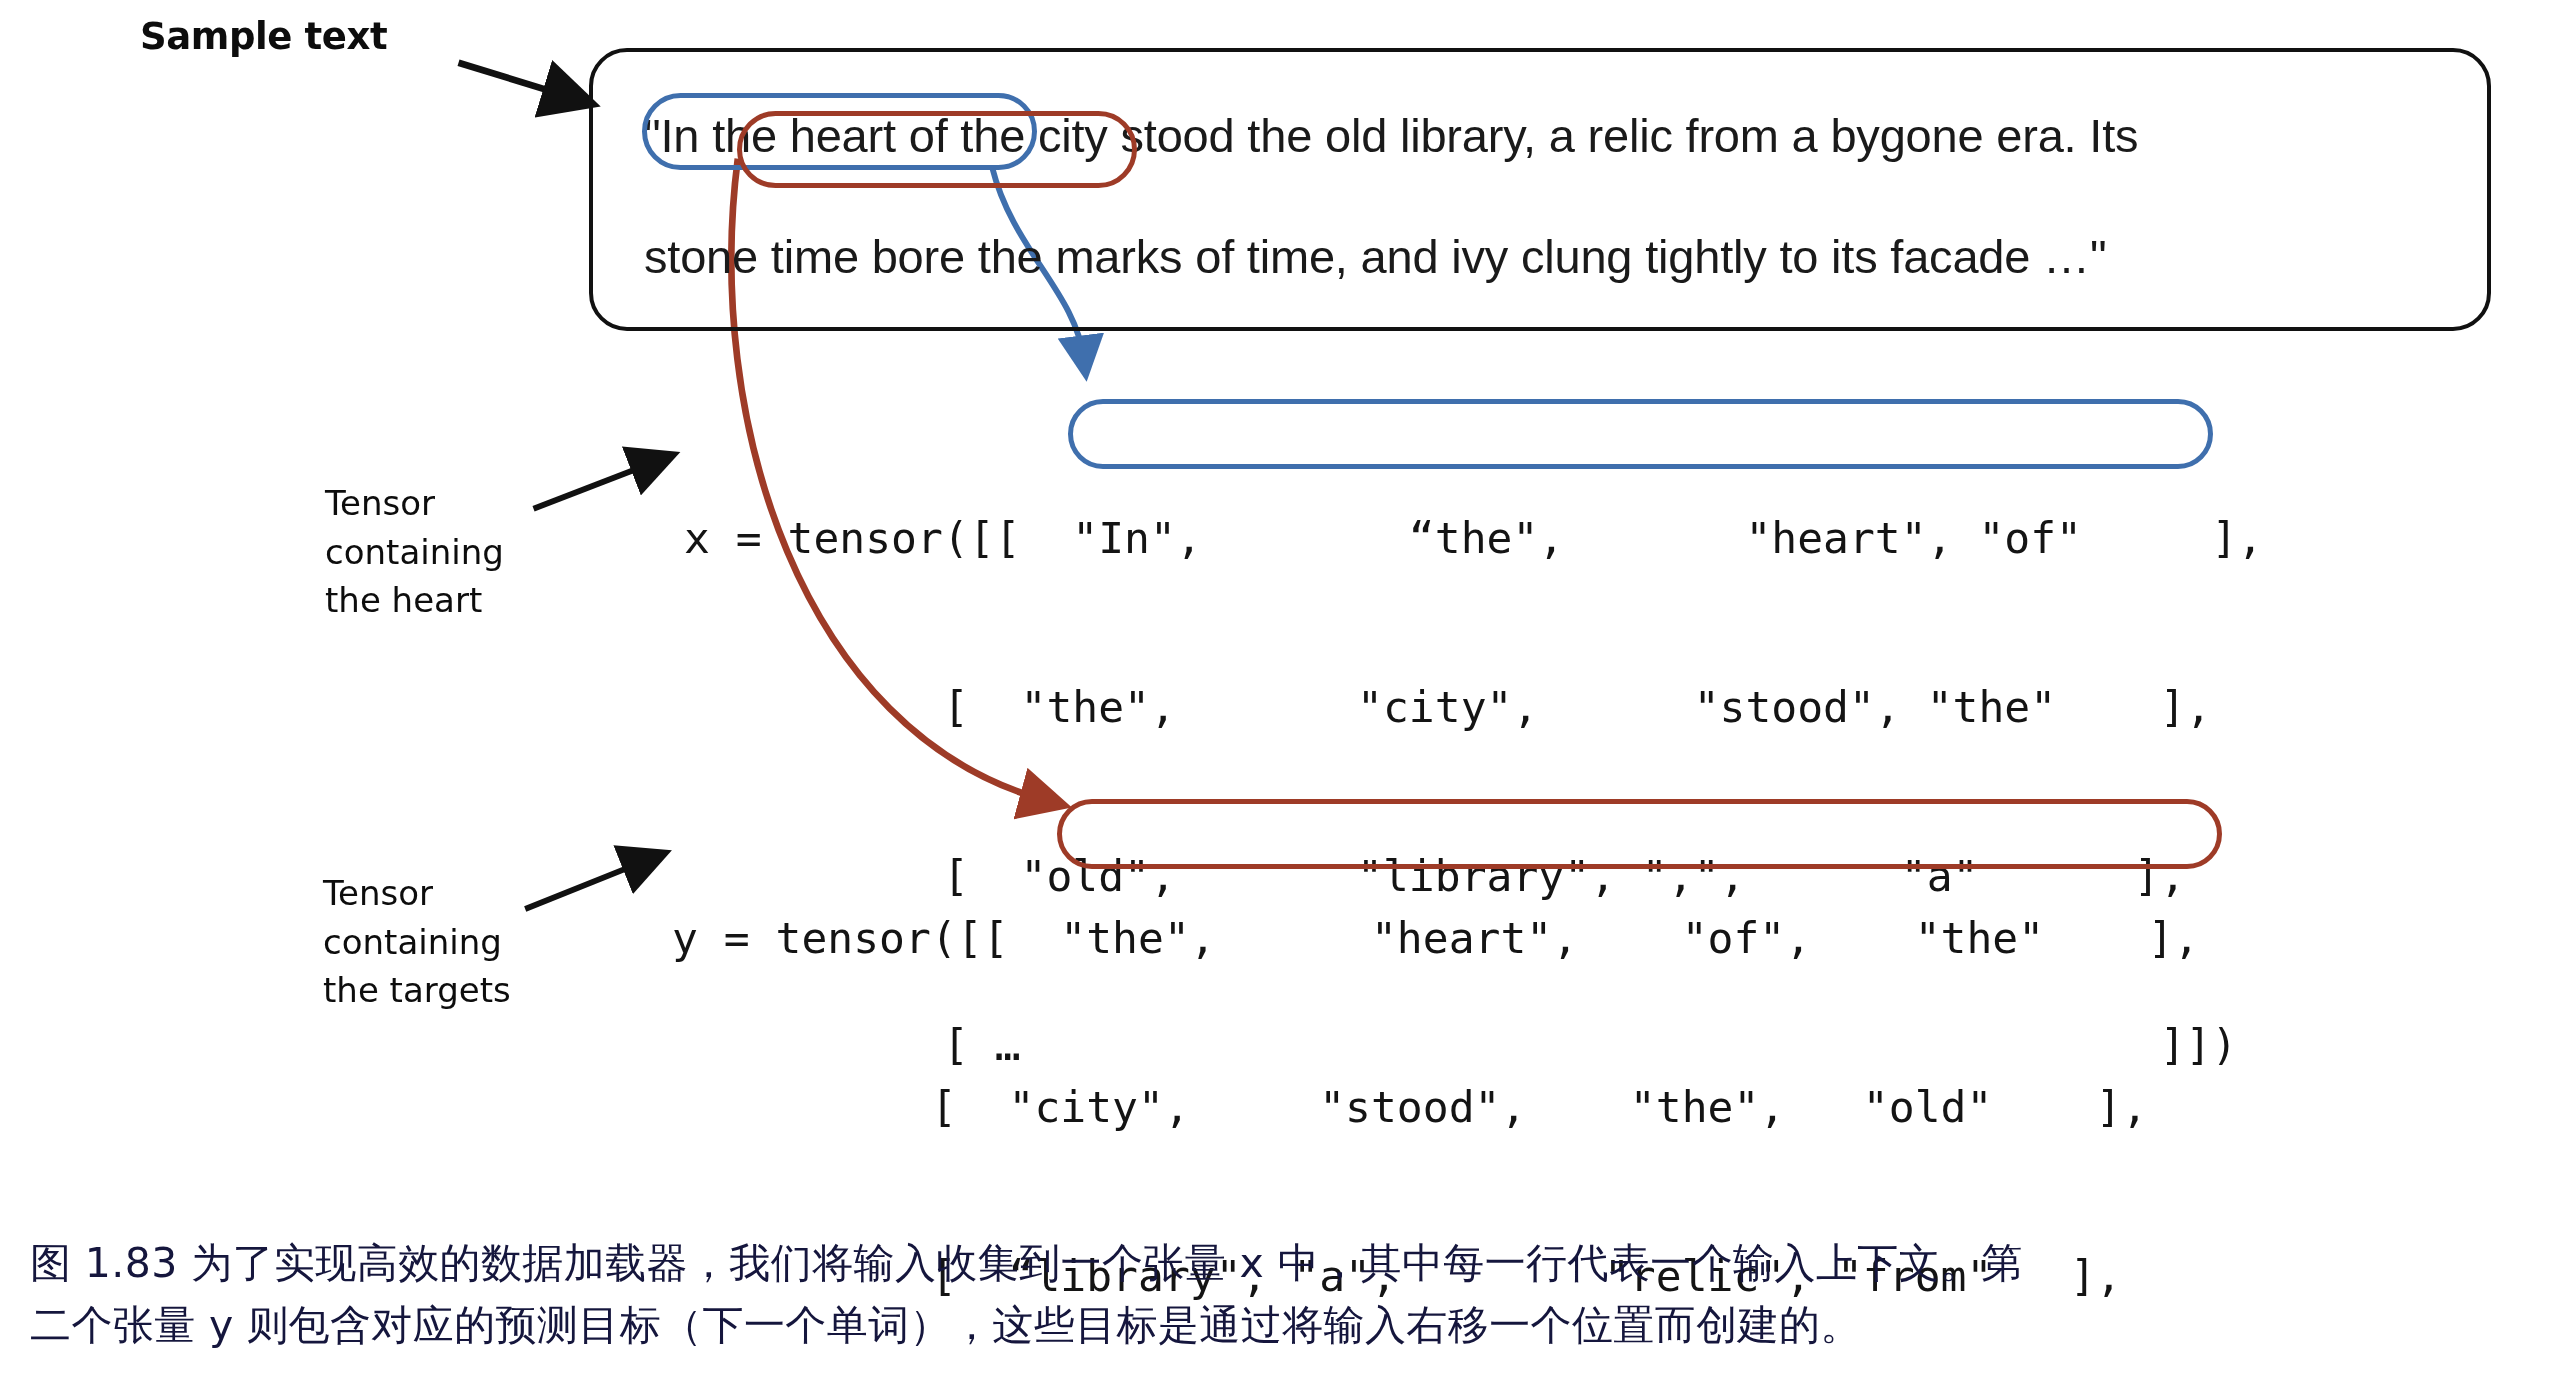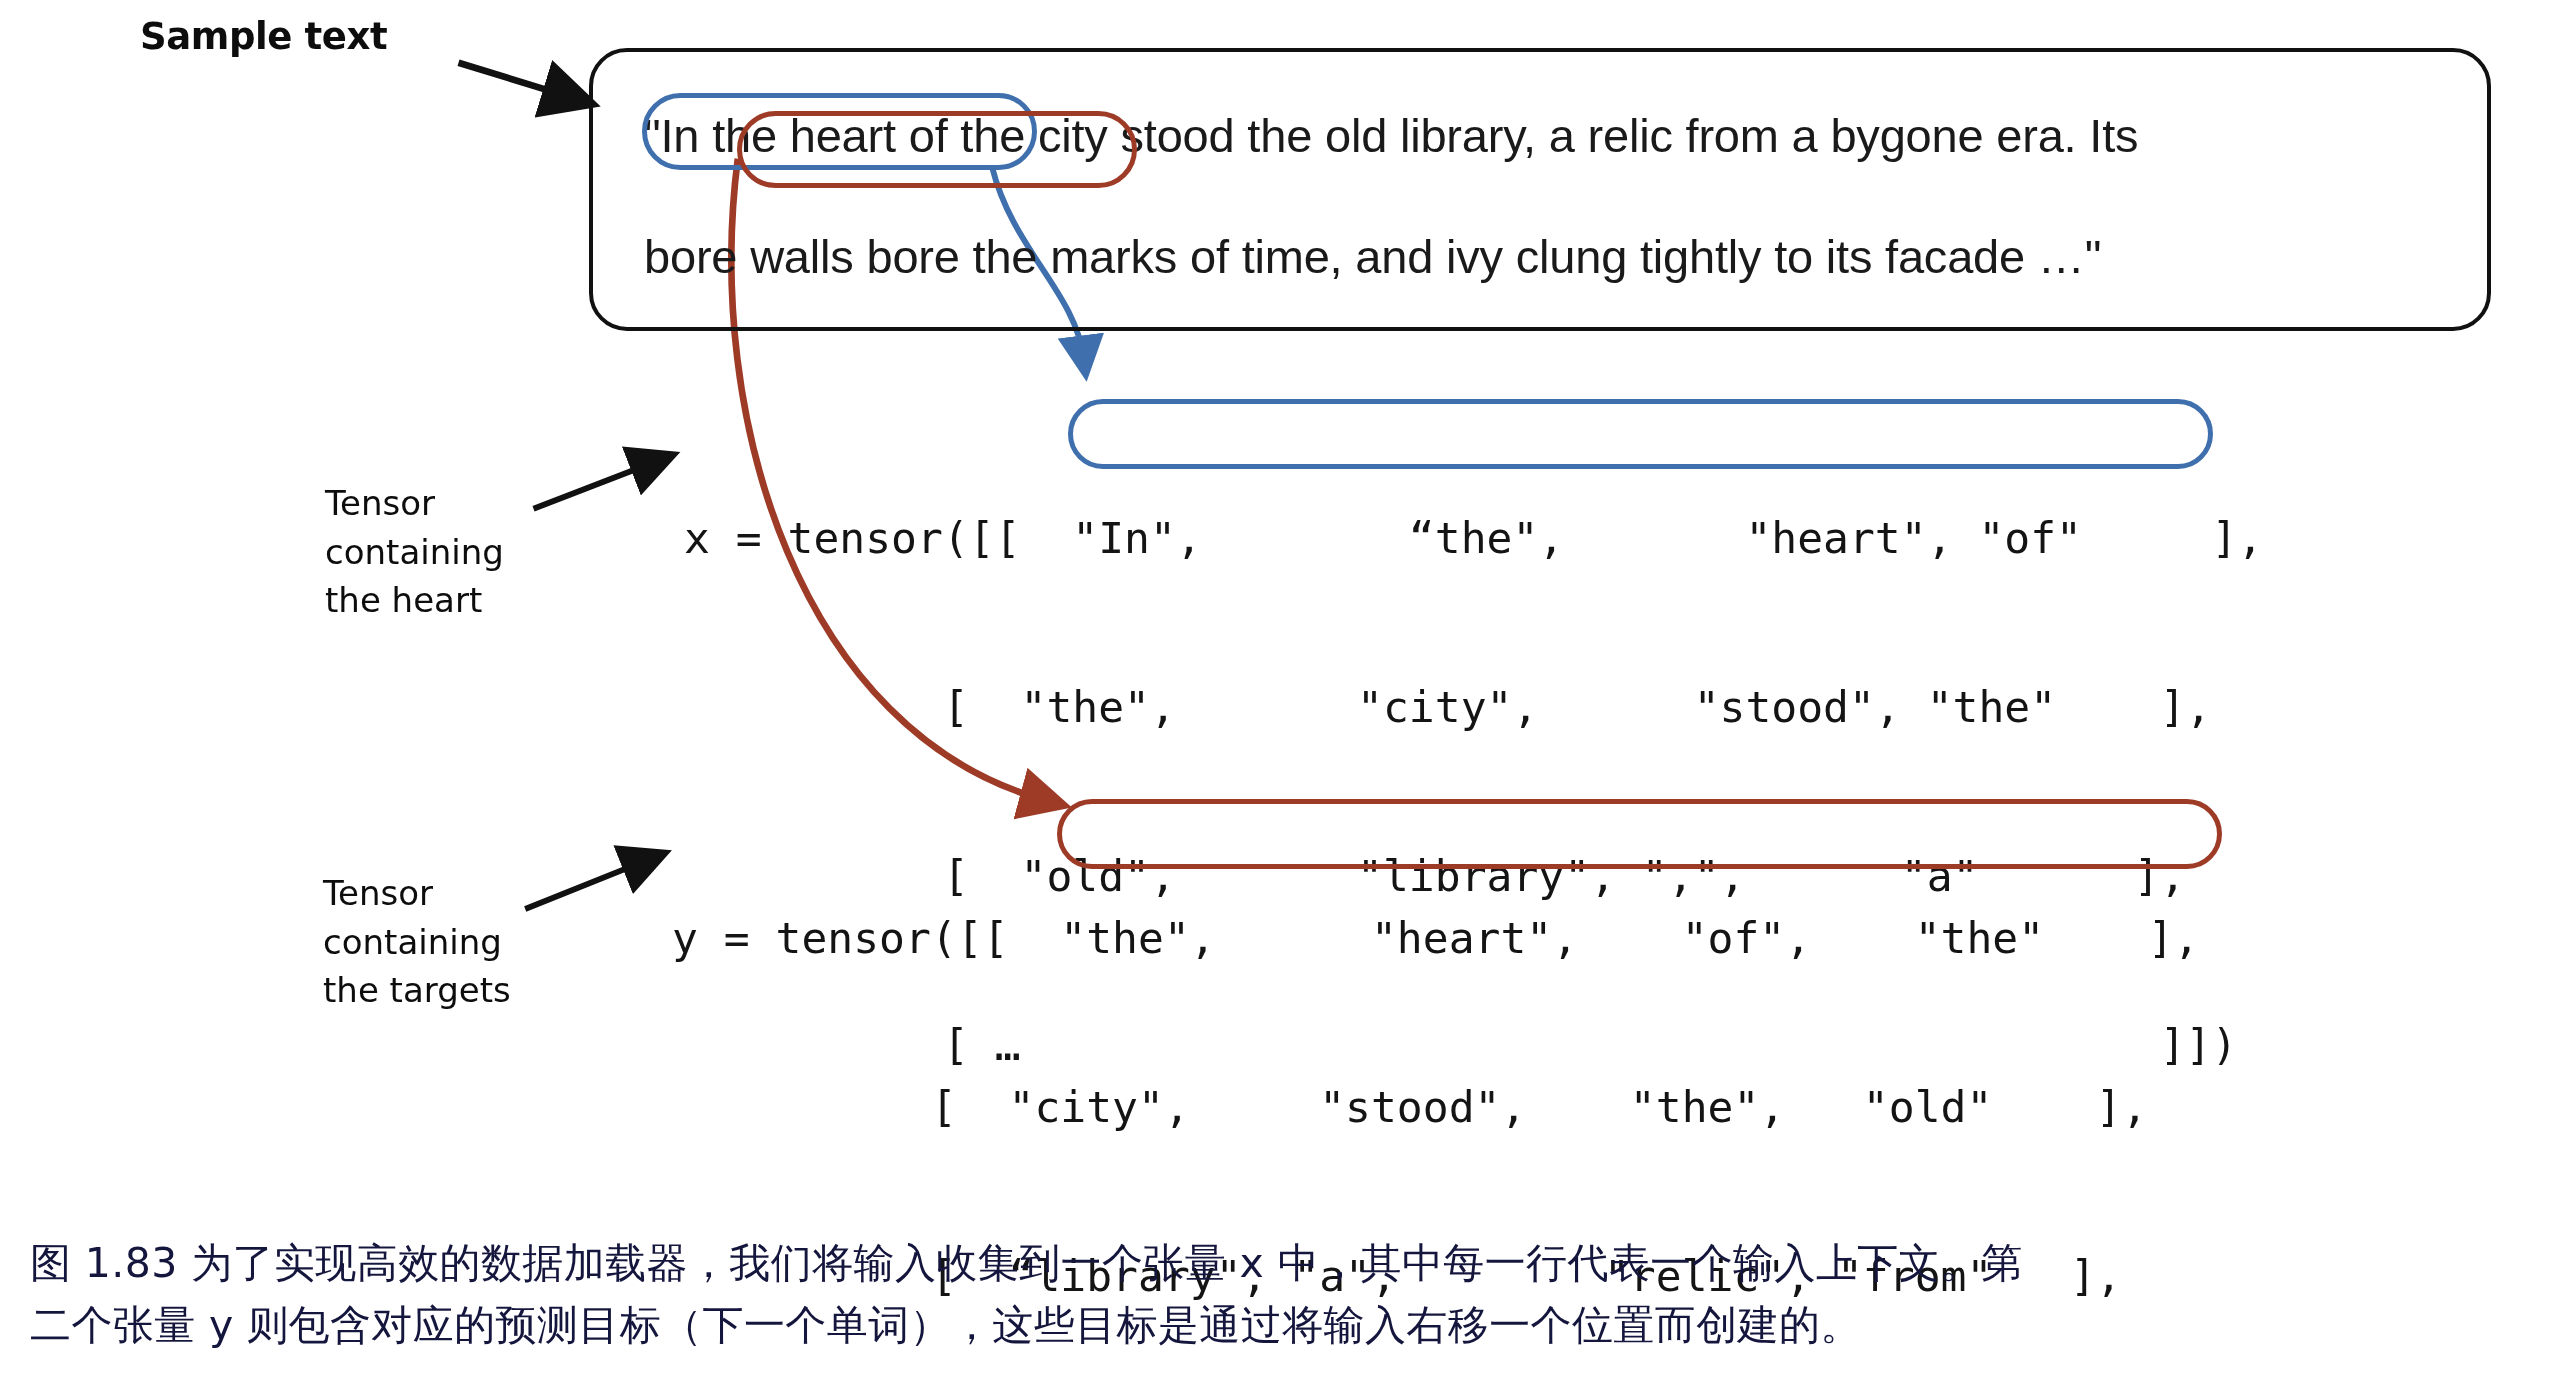--- a/index.html
+++ b/index.html
@@ -155,21 +155,21 @@
     <g>
       <path d="M885,190 C845,500 960,880 1255,960" stroke="#9e3b27" stroke-width="8" fill="none" marker-end="url(#arrow-red)"></path>
     </g>
   </svg>
 
   <div class="sample-label">Sample text</div>
 
   <div class="text-box"></div>
 
   <div class="text-line" id="sample-line-1">"In the heart of the city stood the old library, a relic from a bygone era. Its</div>
-  <div class="text-line" id="sample-line-2">bore walls bore the marks of time, and ivy clung tightly to its facade …"</div>
+  <div class="text-line" id="sample-line-2">stone time bore the marks of time, and ivy clung tightly to its facade …"</div>
 
   <div class="pill pill-blue" id="pill-sample-blue"></div>
   <div class="pill pill-red" id="pill-sample-red"></div>
 
   <div class="tensor-label" id="label-inputs">
     <div>Tensor</div>
     <div>containing</div>
     <div>the heart</div>
   </div>
 

